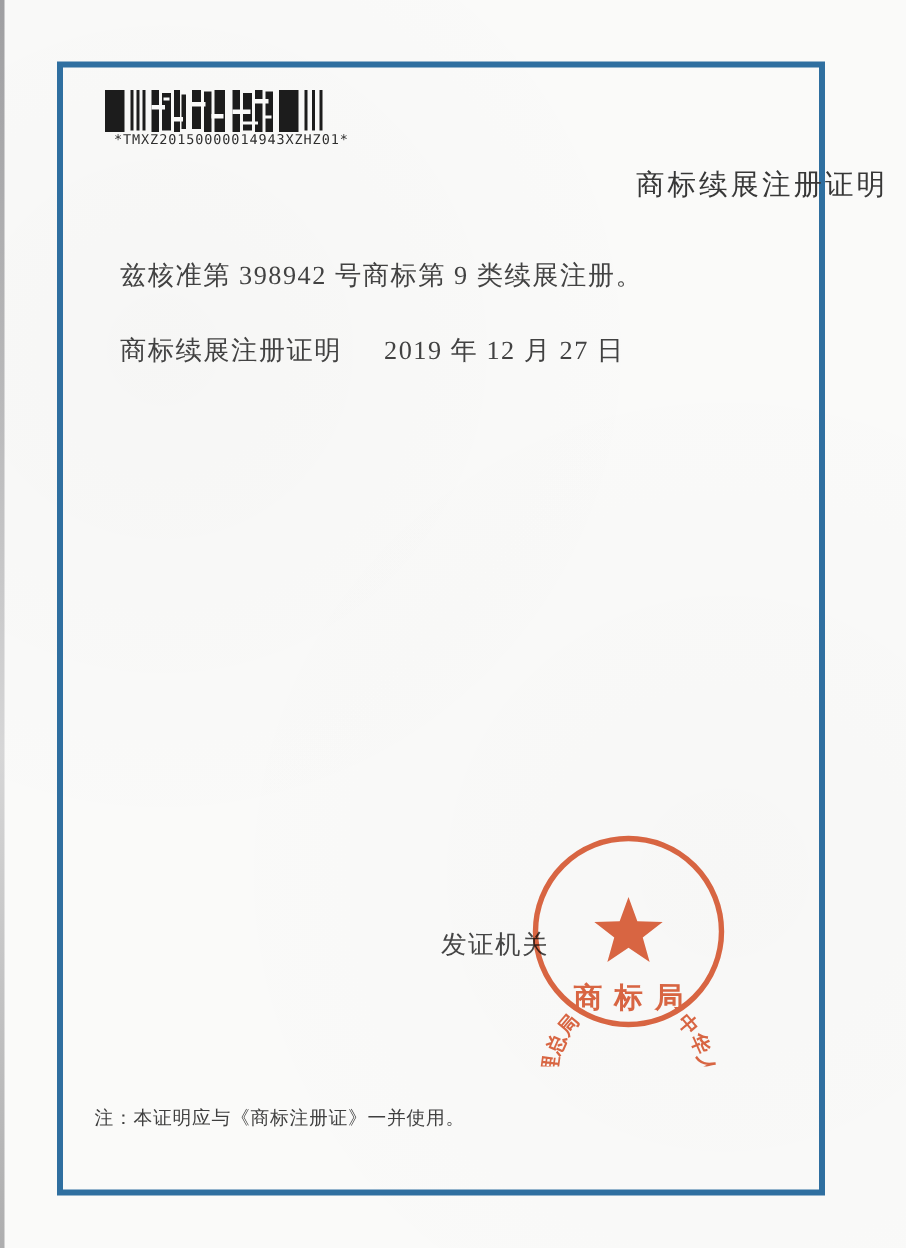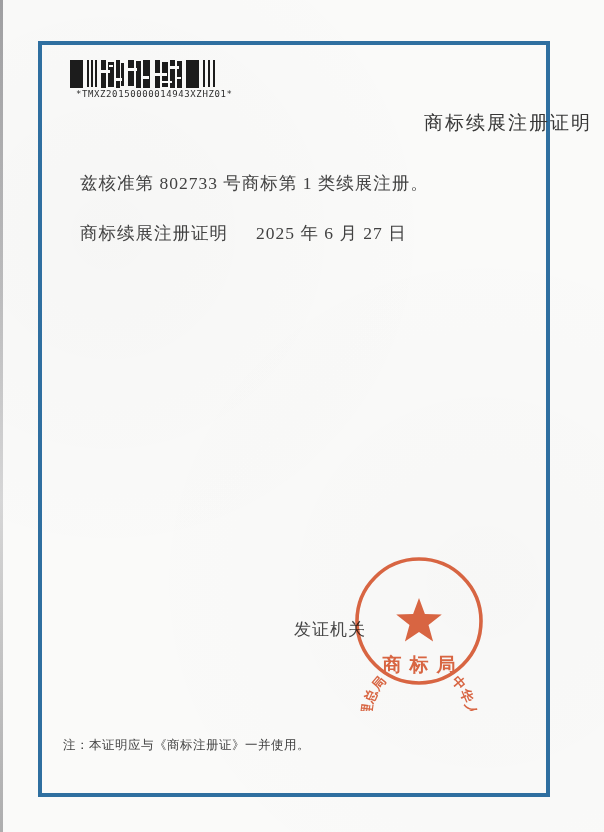--- a/index.html
+++ b/index.html
@@ -92,24 +92,24 @@
       <rect x="100" y="6" width="9" height="3"></rect>
       <rect x="92" y="21" width="10" height="2"></rect>
       <rect x="39" y="5" width="4" height="2"></rect>
       <rect x="106" y="17" width="5" height="2"></rect>
     </g>
   </svg>
   <div class="barcode-value">*TMXZ20150000014943XZHZ01*</div>
 
   <div class="doc-title">商标续展注册证明</div>
 
-  <div class="body-line line-approval">兹核准第 802733 号商标第 1 类续展注册。</div>
+  <div class="body-line line-approval">兹核准第 398942 号商标第 9 类续展注册。</div>
 
   <div class="body-line line-validity">
-    <span>商标续展注册证明</span><span class="validity-date">2025 年 6 月 27 日</span>
+    <span>商标续展注册证明</span><span class="validity-date">2019 年 12 月 27 日</span>
   </div>
 
   <div class="issuer-label">发证机关</div>
 
   <svg class="seal" viewBox="-90 -90 180 180" xmlns="http://www.w3.org/2000/svg">
     <defs>
       <path id="sealRing" d="M 0,48 A 48,48 0 1,1 -0.05,48" fill="none"></path>
     </defs>
     <circle cx="0" cy="0" r="62" fill="none" stroke="#dc5c36" stroke-width="3.6"></circle>
     <polygon fill="#dc5c36" transform="translate(0,1)" points="0,-24 5.9,-7.9 22.8,-7.4 9.5,3.0 14.1,19.4 0,9.9 -14.1,19.4 -9.5,3.0 -22.8,-7.4 -5.9,-7.9"></polygon>

